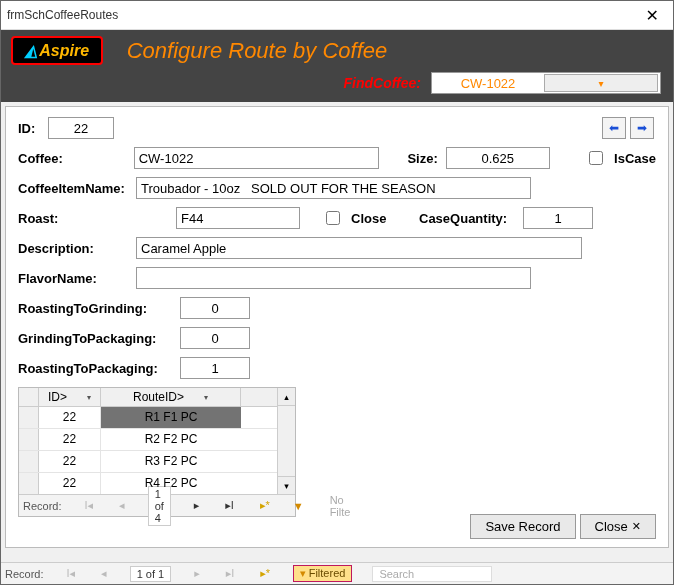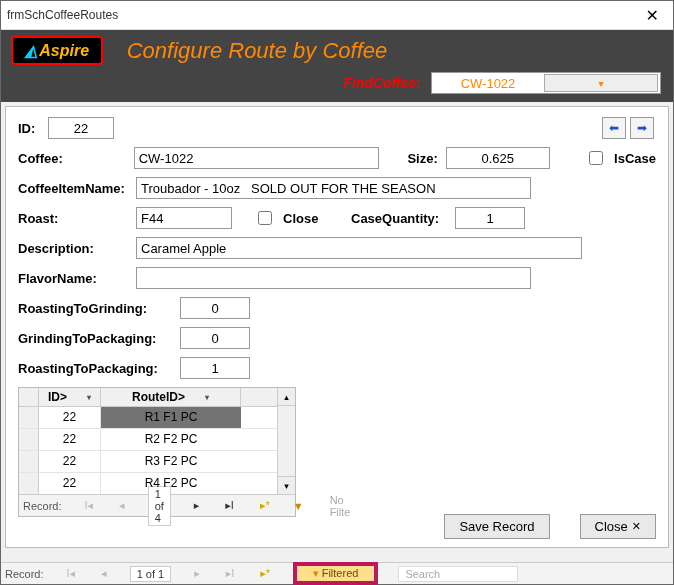--- a/index.html
+++ b/index.html
@@ -116,21 +116,21 @@
     border: 1px solid #bbb;
     width: 278px;
     height: 130px;
     position: relative;
     display: flex;
     flex-direction: column;
     margin-top: 4px;
   }
   .subform-grid { flex:1; overflow:hidden; position:relative; }
   .grid-head { display:flex; background:#f0f0f0; border-bottom:1px solid #ccc; }
-  .gh { border-right:1px solid #ccc; padding: 2px 4px; font-size:12px; text-align:center; display:flex;align-items:center;justify-content:center;gap:20px;font-weight:bold;}
+  .gh { border-right:1px solid #ccc; padding: 2px 4px; font-size:12px; text-align:center; display:flex;align-items:center;justify-content:center;gap:20px;}
   .gh0 { width: 20px; }
   .gh1 { width: 62px; }
   .gh2 { width: 140px; }
   .dropmini { font-size:8px; color:#555; }
   .grid-body { }
   .grow { display:flex; height:22px; border-bottom:1px solid #e4e4e4; }
   .gc0 { width:20px; background:#f0f0f0; border-right:1px solid #ccc; }
   .gc1 { width:62px; text-align:center; padding:3px 4px; border-right:1px solid #e4e4e4; font-size:12px; }
   .gc2 { width:140px; text-align:center; padding:3px 4px; font-size:12px; }
   .sel .gc2 { background:#737373; }
@@ -147,30 +147,30 @@
     font-size: 11px;
     gap: 20px;
     padding: 0 4px;
     color: #333;
   }
   .recnav .lblr { color:#555; }
   .recnav .counter { border:1px solid #ccc; padding: 1px 6px; background:#fff; }
   .recnav .navb { color:#333; padding:0 3px; cursor:pointer; }
   .recnav .navb.dim { color:#bbb; }
   .recnav .filterbtn {
-    background:#ffe08a; padding:1px 16px; border:4px solid #be185d; color:#6a4b00;
+    background:#ffe08a; padding:1px 6px; border:1px solid #be185d; color:#6a4b00;
   }
   .recnav .nofilt { color:#aaa; padding-left:6px; }
   .recnav .search { border:1px solid #ddd; background:#fff; color:#aaa; padding:1px 6px; width: 120px; }
   .funnel { color:#d48a00; }
 
   .btnrow {
     position: absolute;
     bottom: 8px; right: 12px;
-    display: flex; gap: 30px;
+    display: flex; gap: 4px;
   }
   .actbtn {
     background: #e9e9e9;
     border: 1px solid #999;
     padding: 4px 14px;
     font-size: 13px;
     cursor: pointer;
     display:flex;align-items:center;gap:4px;
   }
   .outer-recnav {
@@ -222,21 +222,21 @@
     <span class="lbl">IsCase</span>
   </div>
 
   <div class="row">
     <span class="lbl lbl-coffee">CoffeeItemName:</span>
     <input class="txt" style="width: 395px;" value="Troubador - 10oz   SOLD OUT FOR THE SEASON">
   </div>
 
   <div class="row">
     <span class="lbl lbl-roast">Roast:</span>
-    <input class="txt" style="width: 96px;" value="F44">
+    <input class="txt" style="width: 124px; margin-left: 40px;" value="F44">
     <span style="width:6px"></span>
     <input type="checkbox" class="chk" style="">
     <span class="lbl" style="width:60px">Close</span>
     <span class="lbl lbl-case">CaseQuantity:</span>
     <input class="txt" style="width: 70px; text-align: center;" value="1">
   </div>
 
   <div class="row">
     <span class="lbl lbl-desc">Description:</span>
     <input class="txt" style="width: 446px;" value="Caramel Apple">

